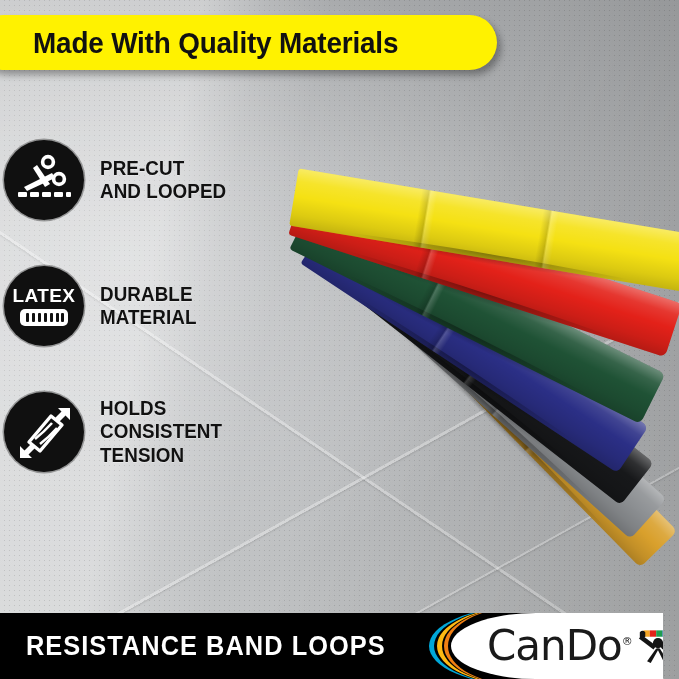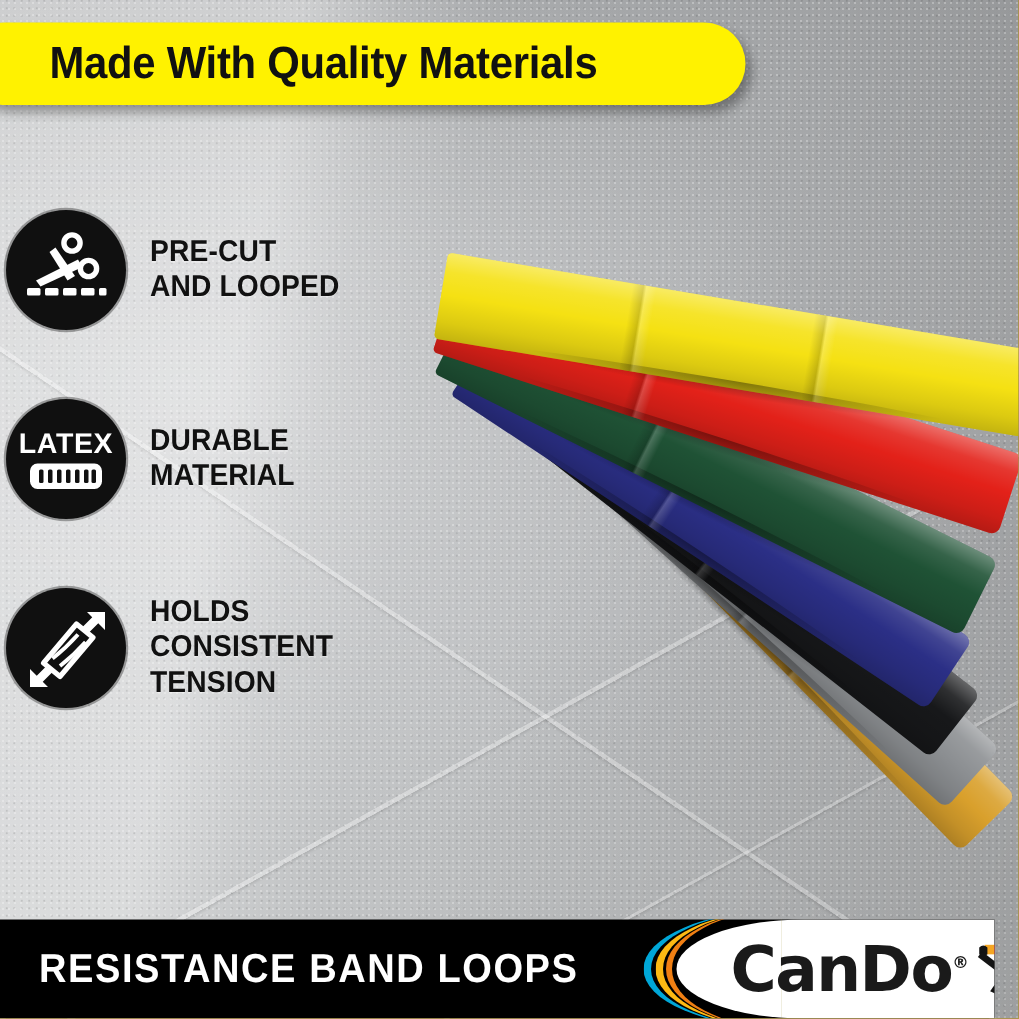--- a/index.html
+++ b/index.html
@@ -10,21 +10,21 @@
   }
   body {
     font-family: "Liberation Sans", sans-serif;
   }
 
   #stage {
     position: relative;
     width: 679px;
     height: 679px;
     overflow: hidden;
-    background: #eab308;
+    background: #fdba74;
   }
 
   
   .floor {
     position: absolute;
     inset: 0;
     background:
       linear-gradient(101deg,
         rgba(255,255,255,0.40) 0%,
         rgba(255,255,255,0.40) 25%,
@@ -217,21 +217,21 @@
     left: 36px;
     top: 50%;
     transform: translateY(-50%);
     display: flex;
     align-items: center;
   }
   .logo-word {
     position: relative;
     color: #1a1a1a;
     font-size: 42px;
-    font-weight: bold;
+    font-weight: normal;
     letter-spacing: -1px;
     line-height: 1;
     font-family: "DejaVu Sans", sans-serif;
   }
   .logo-word .reg {
     font-size: 11px;
     vertical-align: super;
     letter-spacing: 0;
   }
   .logo-mark { margin-left: 4px; position: relative; }

